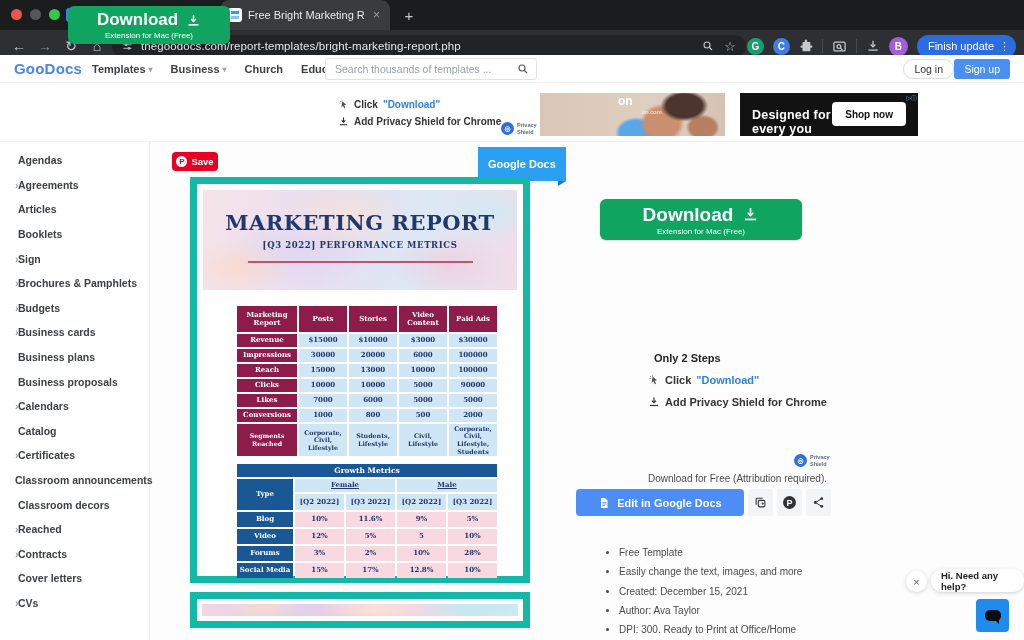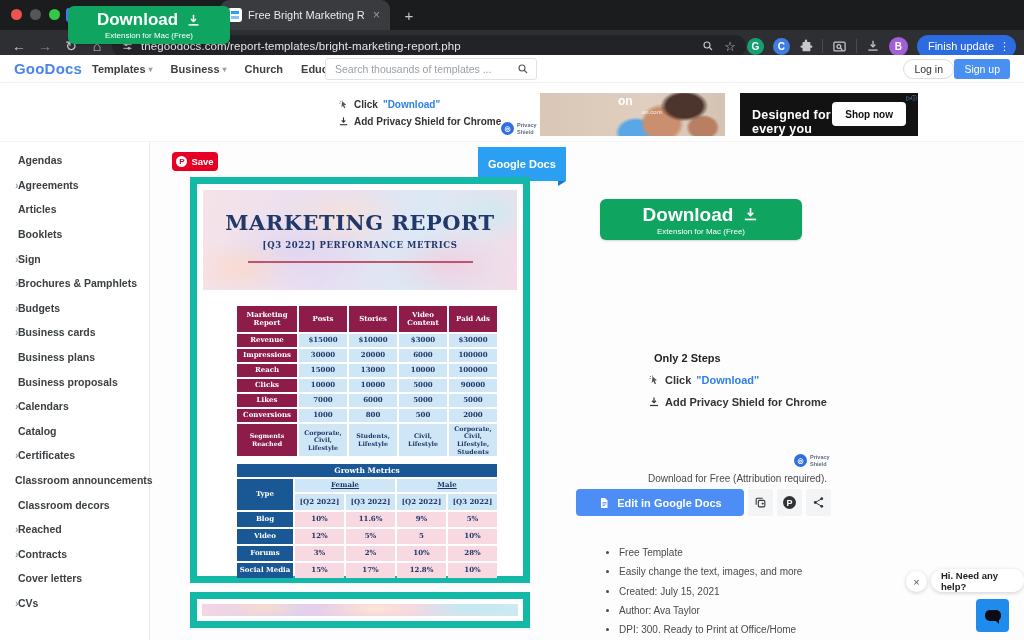--- a/index.html
+++ b/index.html
@@ -531,21 +531,21 @@
     <svg width="13" height="13" viewBox="0 0 24 24" fill="#333">
         <circle cx="18" cy="5" r="2.6"></circle>
         <circle cx="6" cy="12" r="2.6"></circle>
         <circle cx="18" cy="19" r="2.6"></circle>
         <path d="M7.5 11l9-5M7.5 13l9 5" stroke="#333" stroke-width="1.8" fill="none"></path>
       </svg>
   </div>
   <ul class="bullets">
       <li>Free Template</li>
       <li>Easily change the text, images, and more</li>
-      <li>Created: July 15, 2021</li>
+      <li>Created: December 15, 2021</li>
       <li>Author: Ava Taylor</li>
       <li>DPI: 300. Ready to Print at Office/Home</li>
       <li>Size: 8.5 x 11 inch</li>
     </ul>
 
   <div class="chat-x">×</div>
   <div class="chat-pill">Hi. Need any help?</div>
   <div class="chat-btn">
     <div class="chat-bub"></div>
   </div>

